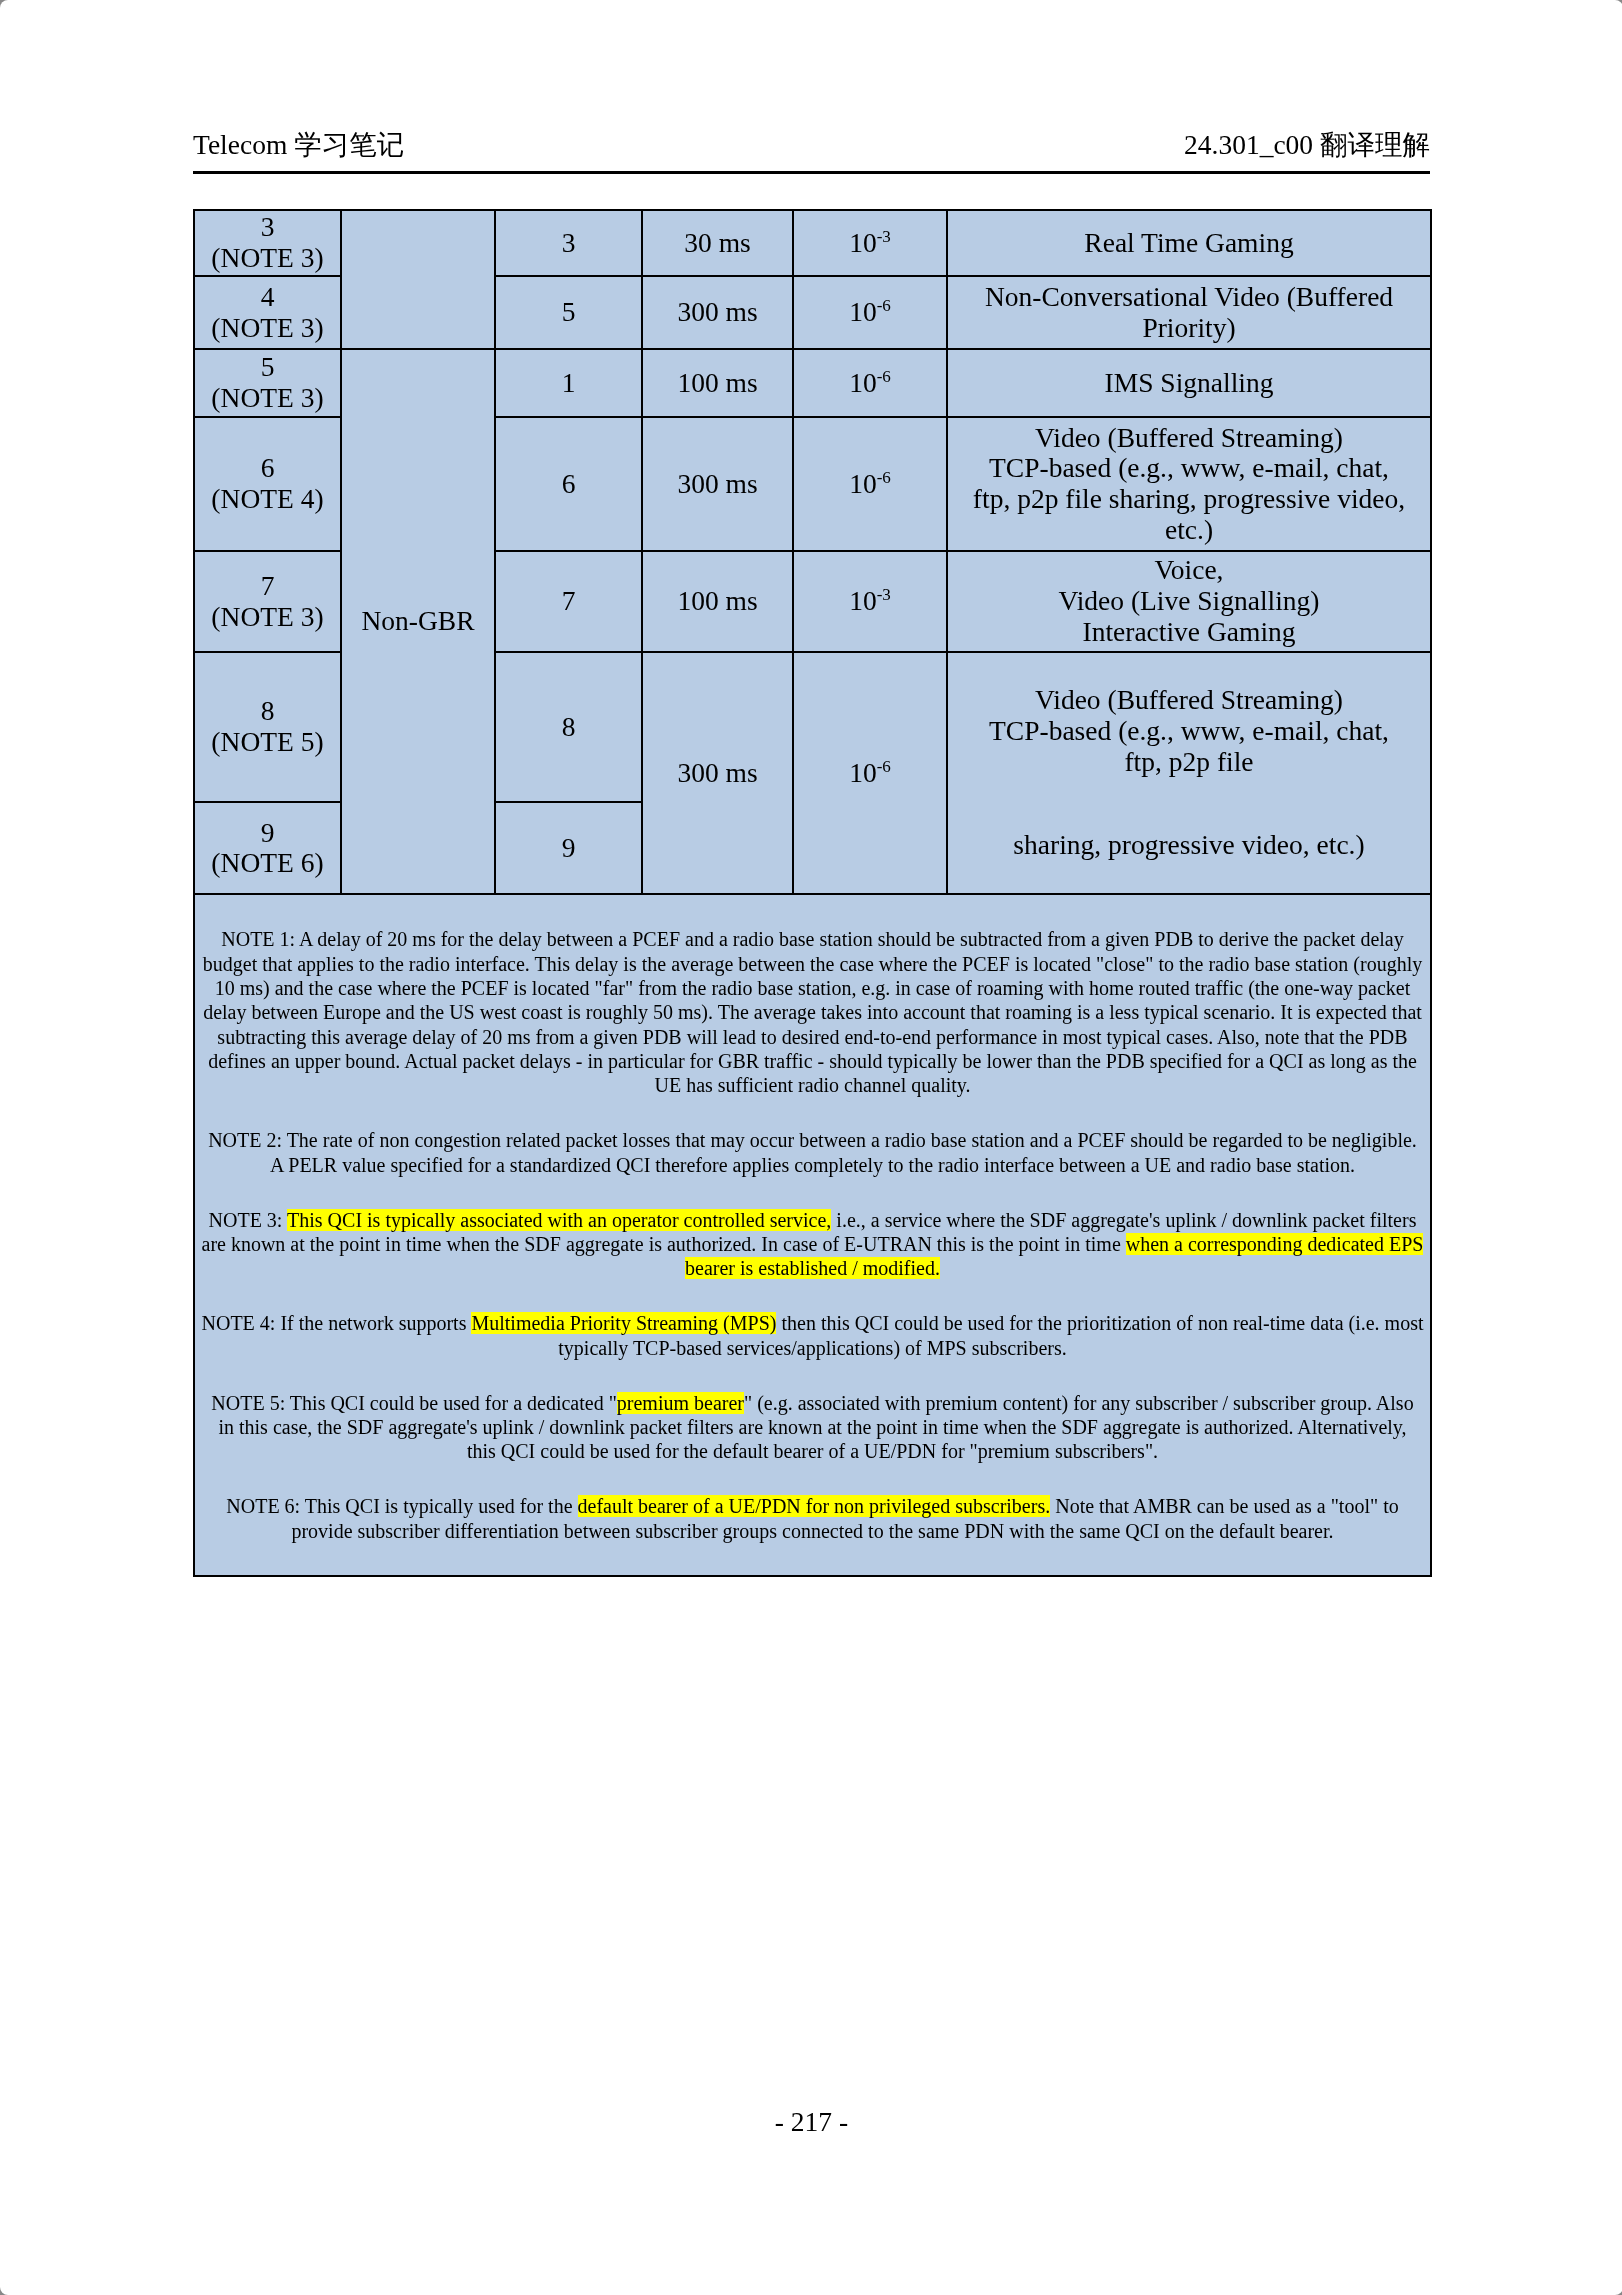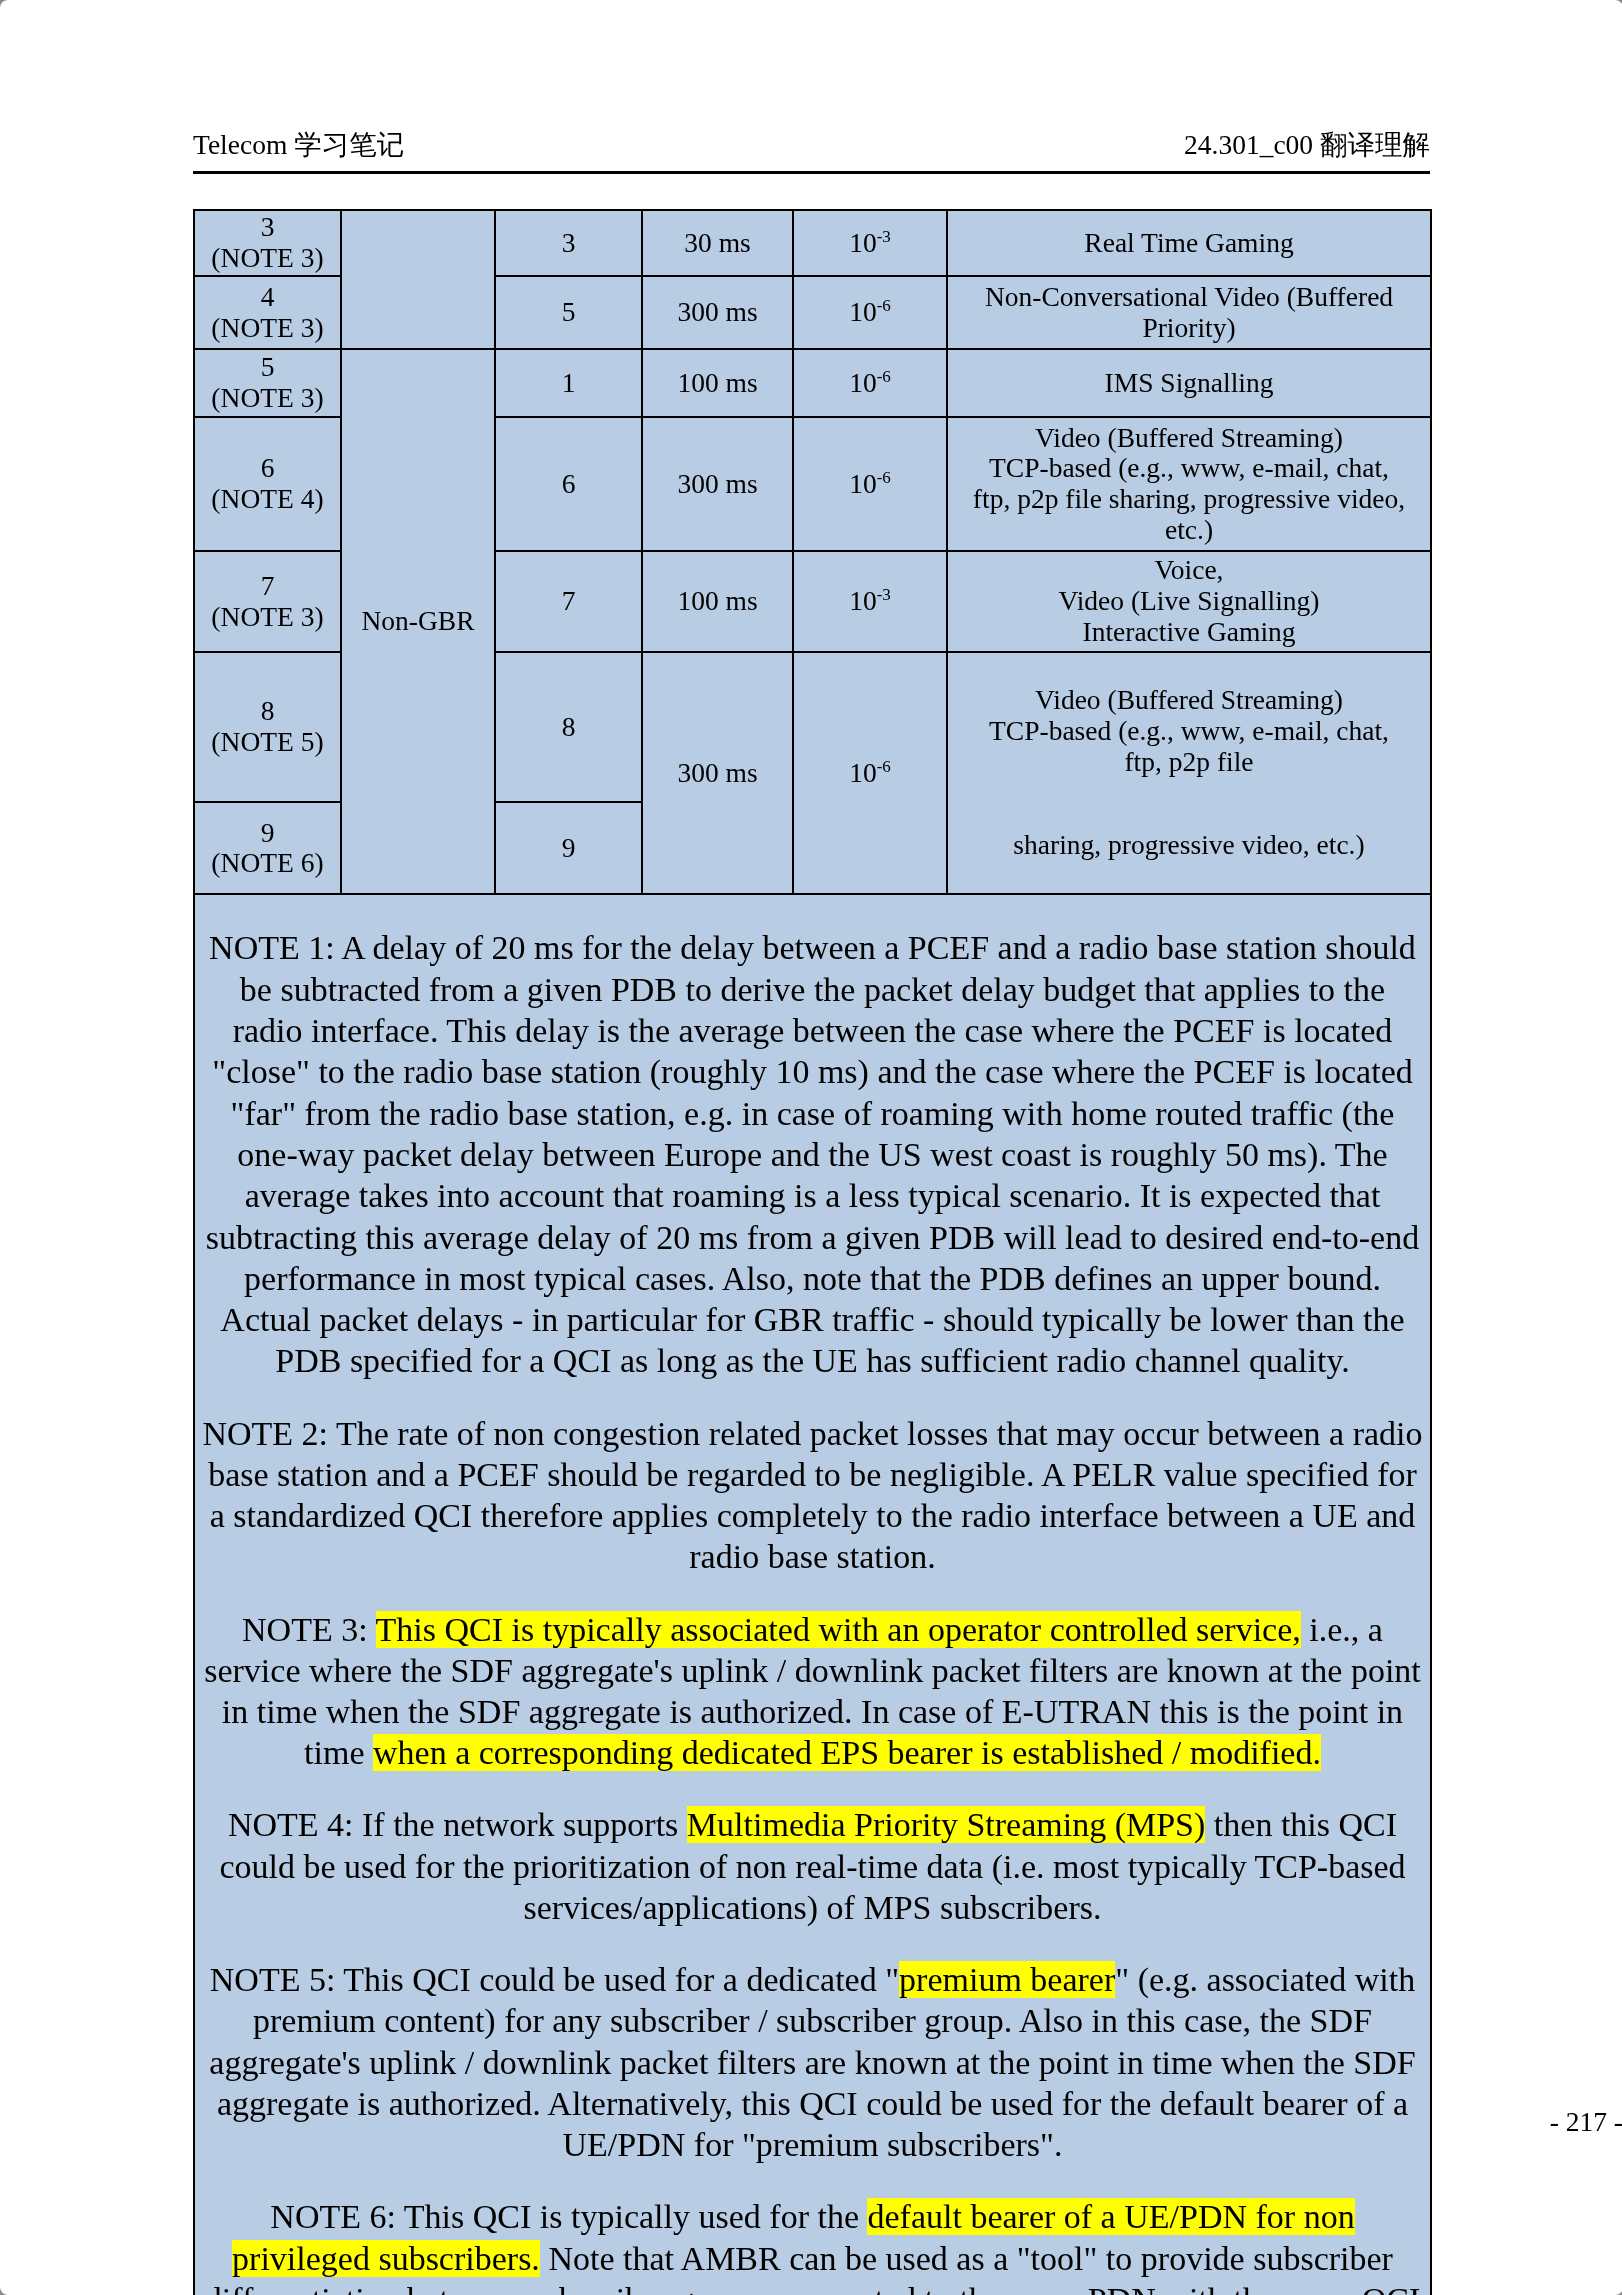--- a/index.html
+++ b/index.html
@@ -68,32 +68,32 @@
   sup { font-size: 0.62em; line-height: 0; }
 
   td.notes-cell {
     text-align: left;
     white-space: normal;
     padding: 3.9px 10.5px 7.9px 10.5px;
     vertical-align: top;
   }
   .note {
     margin: 0;
-    font-size: 34px;
+    font-size: 20px;
     line-height: 1.215;
   }
   .hl { background: #FFFF00; }
 
   
   .page-number {
     position: absolute;
     left: 0;
     right: 0;
     top: 2106px;
-    text-align: right;
+    text-align: center;
     font-size: 27.5px;
   }
 </style>
 </head>
 <body>
 
 <div class="page">
 
   <div class="header">
     <span>Telecom 学习笔记</span>

